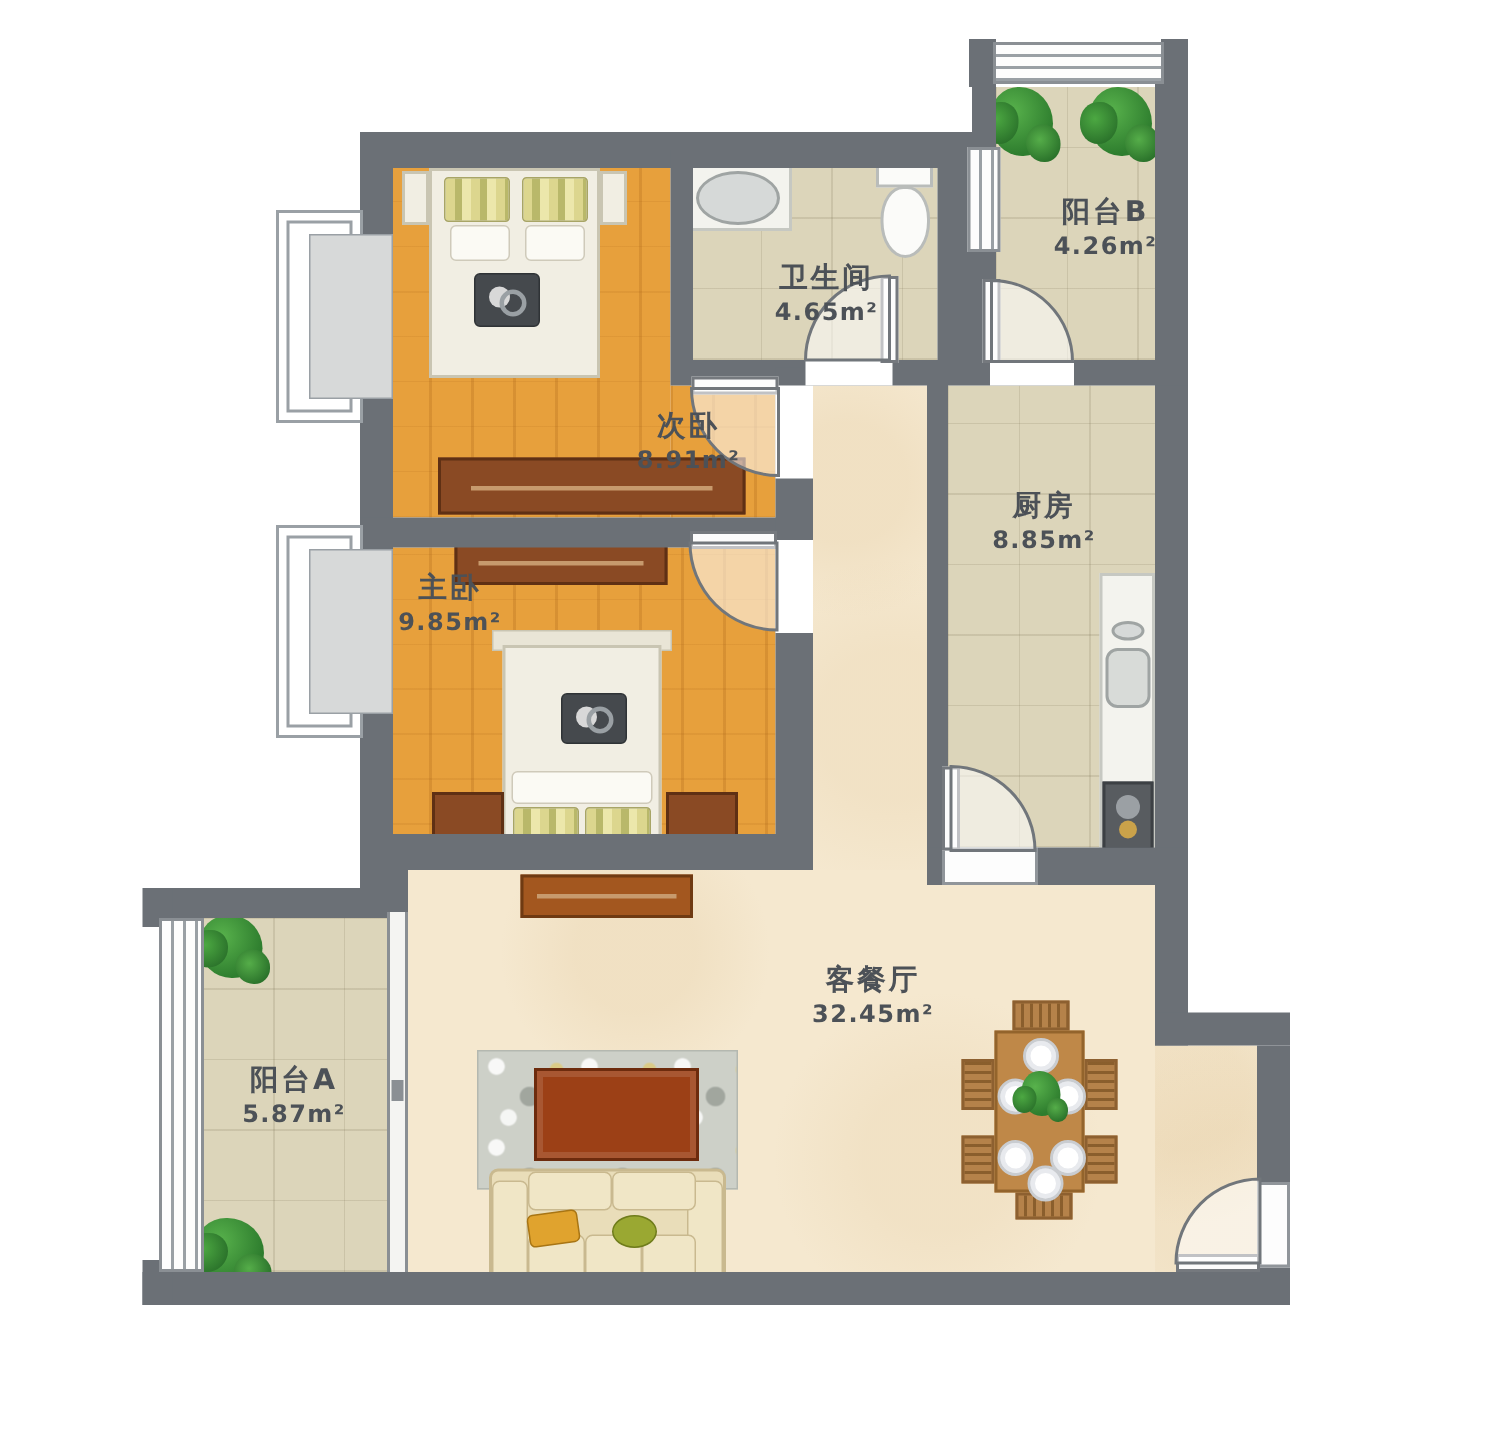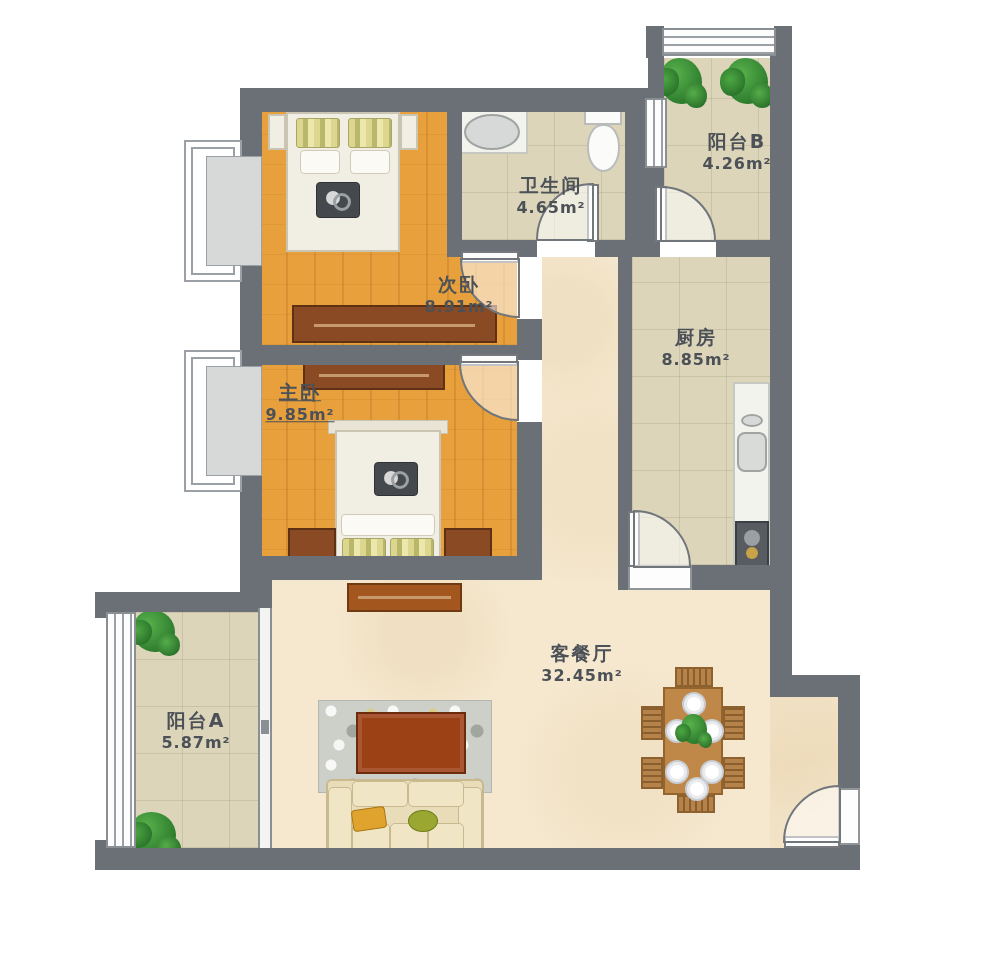--- a/index.html
+++ b/index.html
@@ -216,21 +216,21 @@
     <path d="M519,259 L461,259 A58,58 0 0 0 519,317 Z" fill="rgba(255,255,255,0.55)" stroke="#71767b" stroke-width="2"></path>
     <path d="M518,362 L460,362 A58,58 0 0 0 518,420 Z" fill="rgba(255,255,255,0.55)" stroke="#71767b" stroke-width="2"></path>
     <path d="M634,567 L634,511 A56,56 0 0 1 690,567 Z" fill="rgba(255,255,255,0.55)" stroke="#71767b" stroke-width="2"></path>
     <path d="M840,842 L784,842 A56,56 0 0 1 840,786 Z" fill="rgba(255,255,255,0.55)" stroke="#71767b" stroke-width="2"></path>
   </svg>
 
   <div class="rlabel" style="left:459px;top:295px;">
     <div class="rname">次卧</div>
     <div class="rarea">8.91m²</div>
   </div>
-  <div class="rlabel" style="left:300px;top:403px;text-decoration:underline;">
+  <div class="rlabel" style="left:300px;top:403px;">
     <div class="rname">主卧</div>
     <div class="rarea">9.85m²</div>
   </div>
   <div class="rlabel" style="left:551px;top:196px;">
     <div class="rname">卫生间</div>
     <div class="rarea">4.65m²</div>
   </div>
   <div class="rlabel" style="left:737px;top:152px;">
     <div class="rname">阳台B</div>
     <div class="rarea">4.26m²</div>

